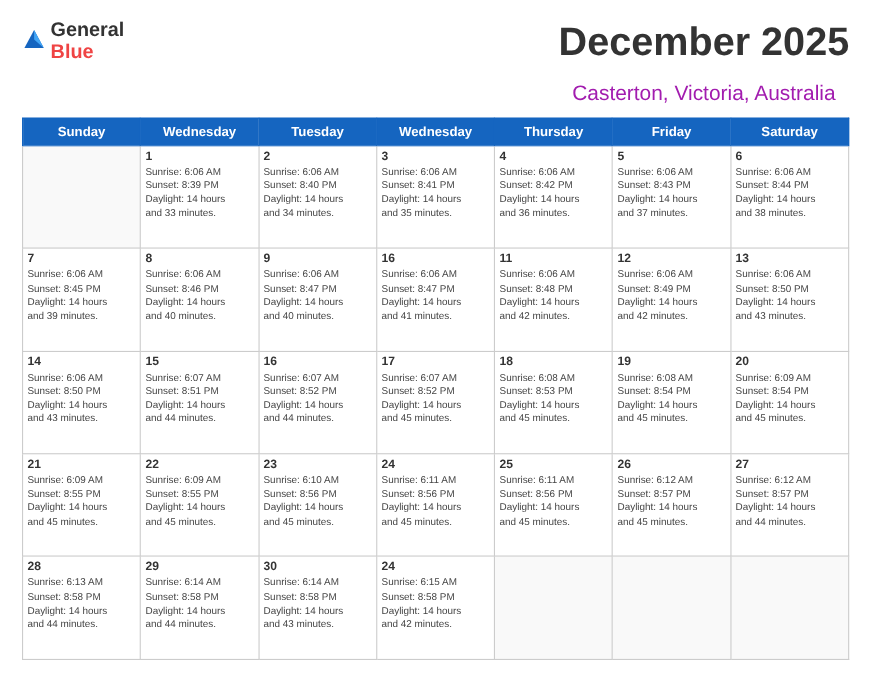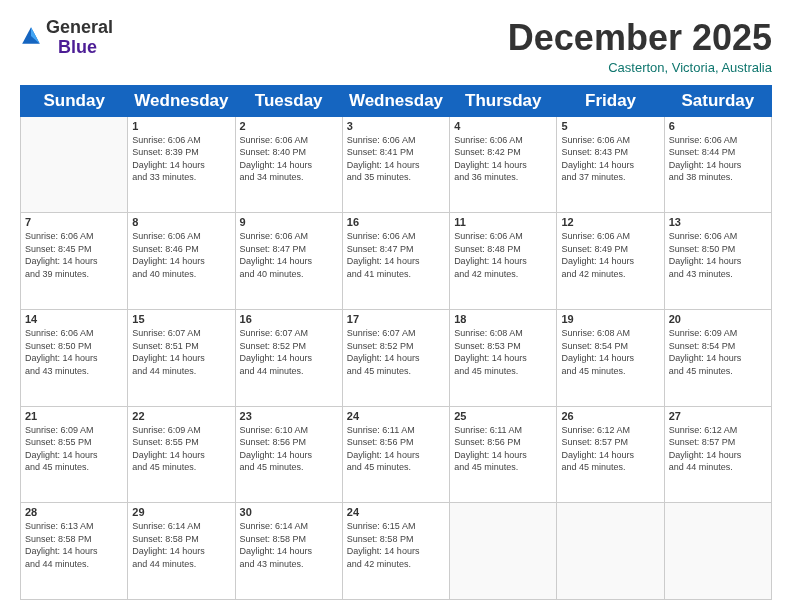--- a/index.html
+++ b/index.html
@@ -27,54 +27,54 @@
       display: flex;
       align-items: center;
     }
     .logo-text {
       font-size: 18px;
       font-weight: bold;
       color: #333;
       line-height: 1.1;
     }
     .logo-text .general { color: #333; }
-    .logo-text .blue { color: #4c1d95; margin-left: 12px; }
+    .logo-text .blue { color: #ef4444; }
     .logo-icon {
       width: 22px;
       height: 22px;
       margin-right: 4px;
       position: relative;
       top: -2px;
     }
     .title-block {
-      text-align: right;
+      text-align: center;
     }
     .month-title {
       font-size: 36px;
       font-weight: bold;
       color: #333;
       line-height: 1.1;
     }
     .subtitle {
-      font-size: 13px;
-      color: #0f766e;
-      margin-top: 2px;
+      font-size: 19px;
+      color: #a21caf;
+      margin-top: 17px;
     }
     .calendar {
       flex: 1;
       border: 1px solid #ccc;
       border-collapse: collapse;
       width: 100%;
       table-layout: fixed;
     }
     .calendar th {
       background: #1565c0;
       color: #fff;
       text-align: center;
-      font-size: 17px;
+      font-size: 12px;
       font-weight: bold;
       padding: 5px 2px;
       border: 1px solid #1565c0;
     }
     .calendar td {
       border: 1px solid #ccc;
       vertical-align: top;
       padding: 3px 4px;
       font-size: 9.5px;
       color: #333;

